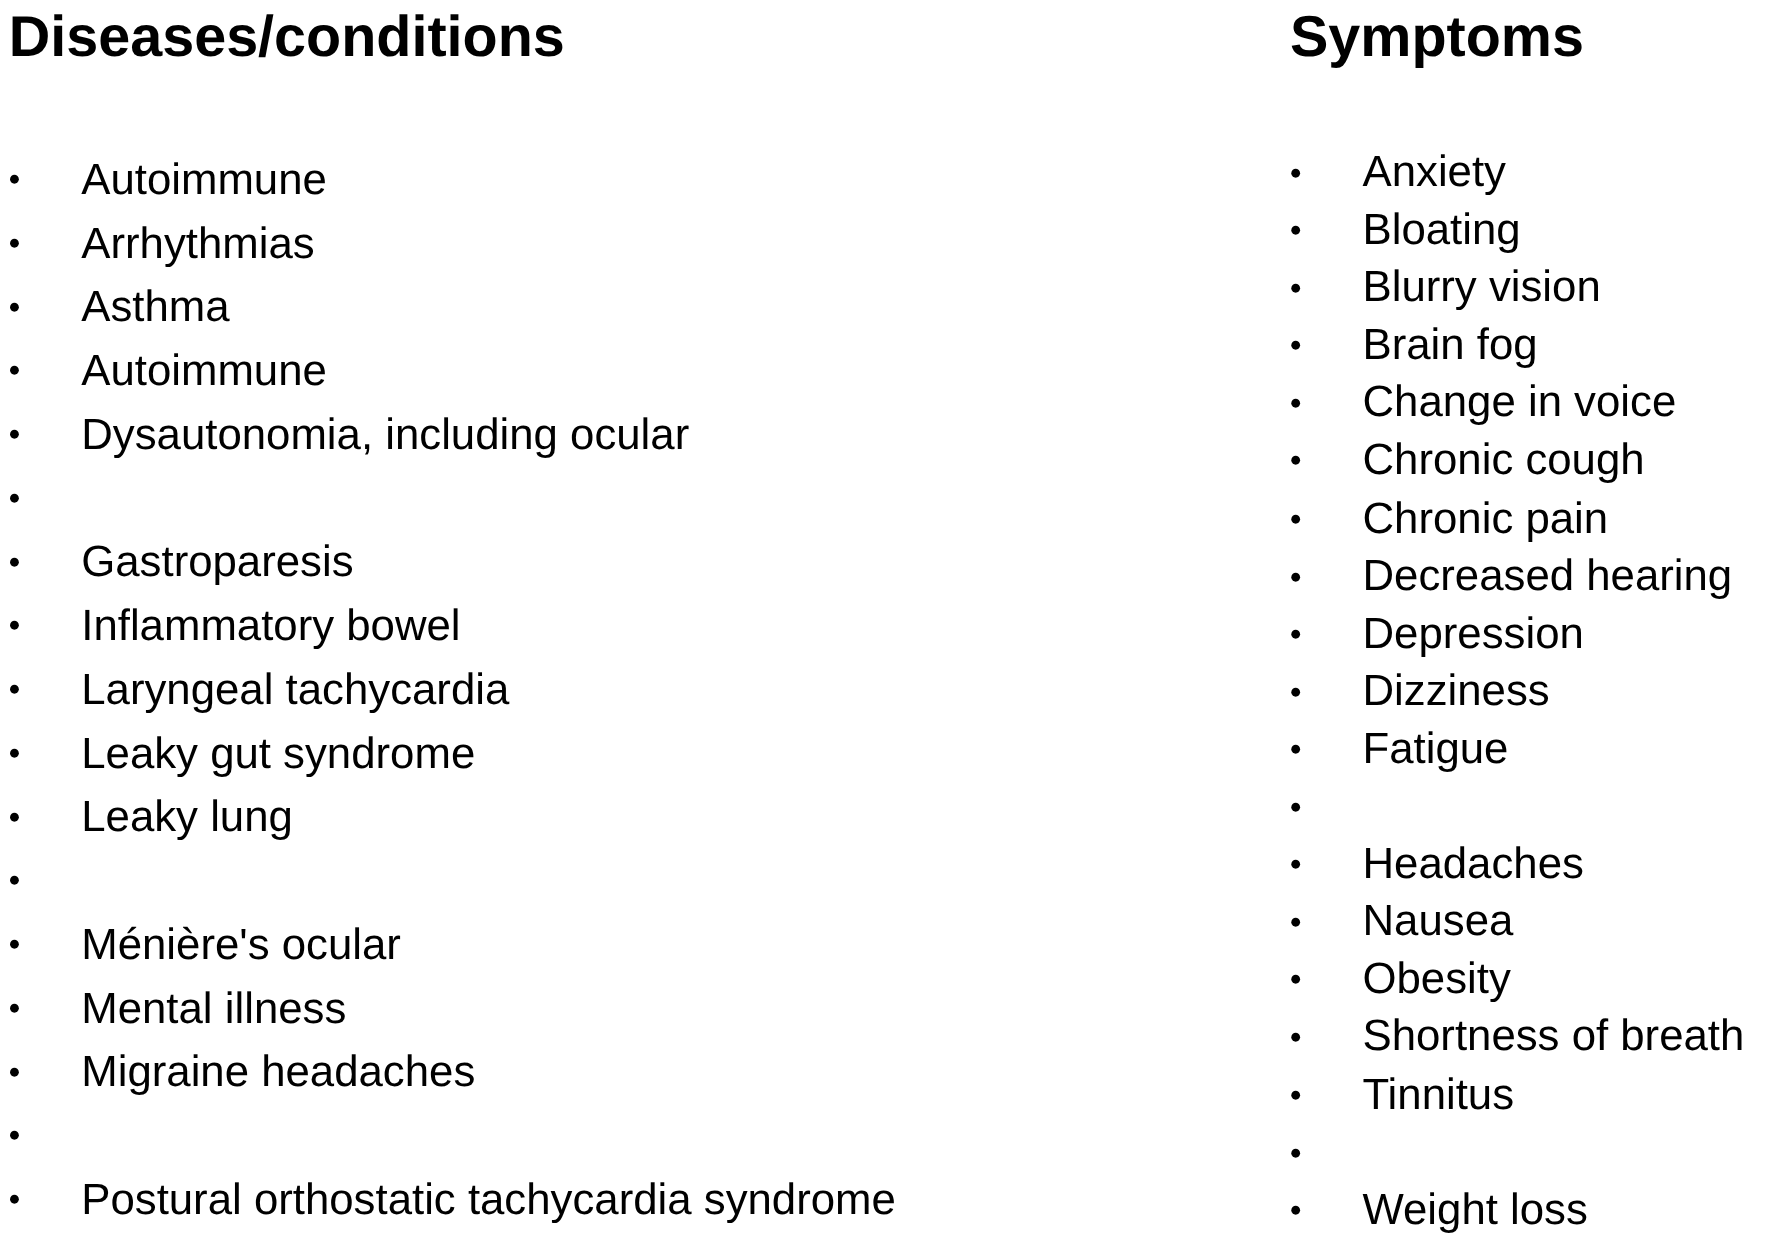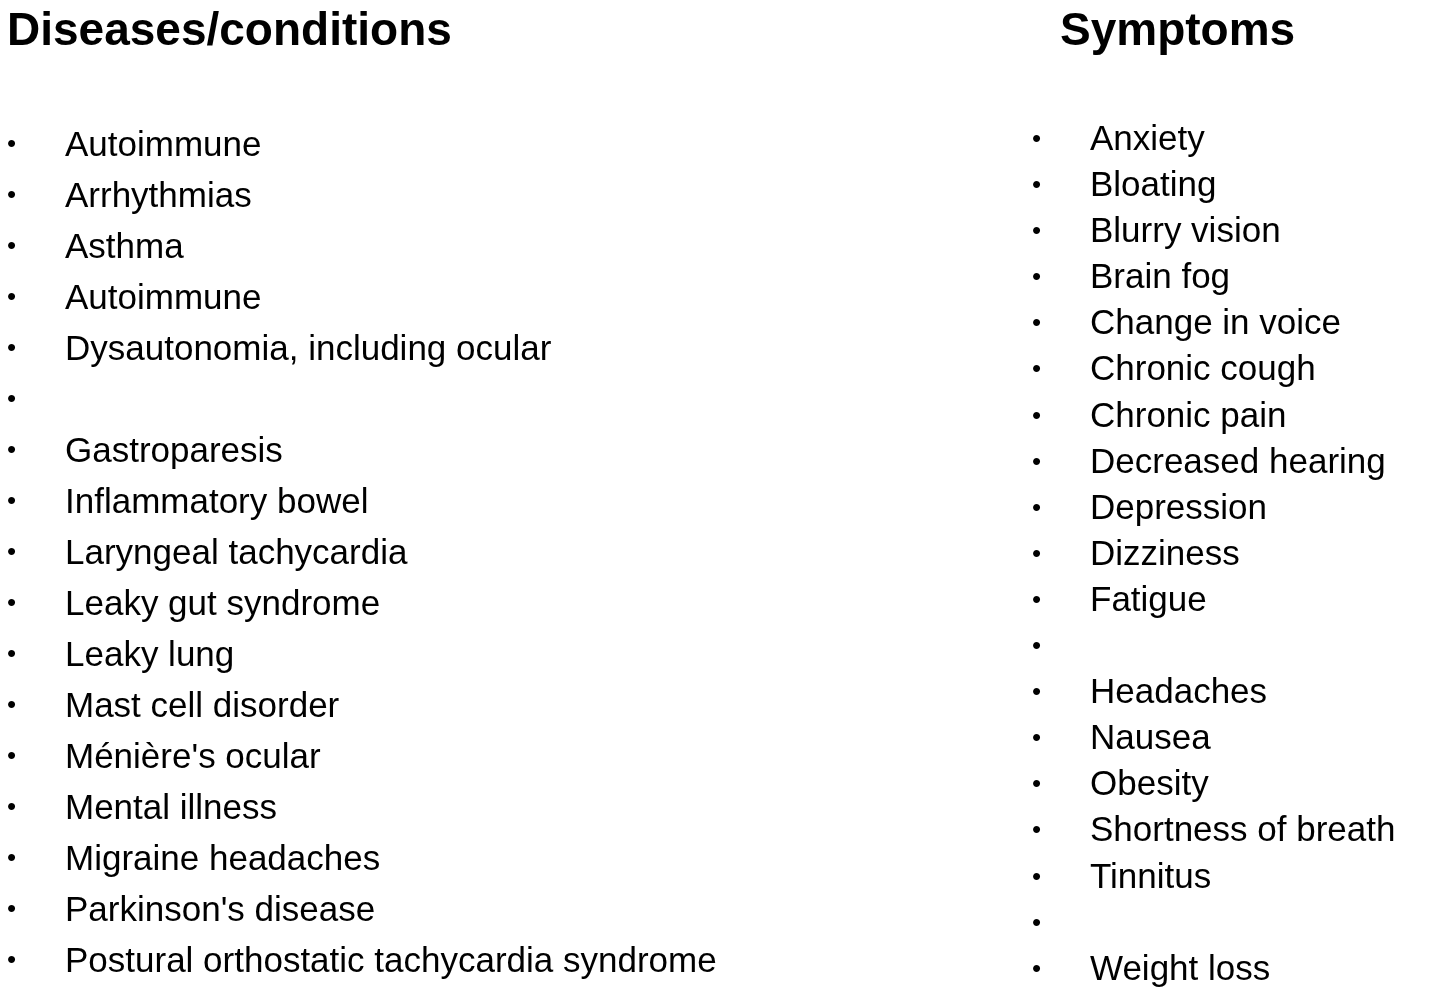--- a/index.html
+++ b/index.html
@@ -2,21 +2,21 @@
 <html><head>
 <meta charset="utf-8">
 <style>
   html, body { margin:0; padding:0; background:#ffffff; }
   body { width:1429px; height:994px; position:relative; overflow:hidden;
          font-family:"Liberation Sans", sans-serif; color:#000; }
   .heading { position:absolute; top:2px; font-size:46px; font-weight:bold;
              text-decoration-thickness:4px;
              text-underline-offset:5px; margin:0; line-height:54px; }
   #h-left { left:7px; }
-  #h-right { left:1032px;margin-left:28px; }
+  #h-right { left:1032px; }
   ul { list-style:none; margin:0; padding:0; position:absolute; }
   li { position:relative; font-size:35px; white-space:nowrap; }
   li .bullet { position:absolute; left:0; font-size:26px; }
   #list-left { left:7px; top:118px; }
   #list-left li { height:51px; line-height:51px; padding-left:58px; }
   #list-left li .bullet { left:0; }
   #list-right { left:1032px; top:115px; }
   #list-right li { height:46.1px; line-height:46px; padding-left:58px; }
 </style>
 </head>
@@ -28,25 +28,25 @@
     <li><span class="bullet">•</span><span>Arrhythmias</span></li>
     <li><span class="bullet">•</span><span>Asthma</span></li>
     <li><span class="bullet">•</span><span>Autoimmune</span></li>
     <li><span class="bullet">•</span><span>Dysautonomia, including ocular</span></li>
     <li><span class="bullet">•</span></li>
     <li><span class="bullet">•</span><span>Gastroparesis</span></li>
     <li><span class="bullet">•</span><span>Inflammatory bowel</span></li>
     <li><span class="bullet">•</span><span>Laryngeal tachycardia</span></li>
     <li><span class="bullet">•</span><span>Leaky gut syndrome</span></li>
     <li><span class="bullet">•</span><span>Leaky lung</span></li>
-    <li><span class="bullet">•</span><span>Mast cell disorder</span></li>
+    <li><span class="bullet">•</span></li>
     <li><span class="bullet">•</span><span>Ménière's ocular</span></li>
     <li><span class="bullet">•</span><span>Mental illness</span></li>
     <li><span class="bullet">•</span><span>Migraine headaches</span></li>
-    <li><span class="bullet">•</span><span>Parkinson's disease</span></li>
+    <li><span class="bullet">•</span></li>
     <li><span class="bullet">•</span><span>Postural orthostatic tachycardia syndrome</span></li>
   </ul>
 
 <h1 id="h-right" class="heading">Symptoms</h1>
 <ul id="list-right">
     <li><span class="bullet">•</span><span>Anxiety</span></li>
     <li><span class="bullet">•</span><span>Bloating</span></li>
     <li><span class="bullet">•</span><span>Blurry vision</span></li>
     <li><span class="bullet">•</span><span>Brain fog</span></li>
     <li><span class="bullet">•</span><span>Change in voice</span></li>

